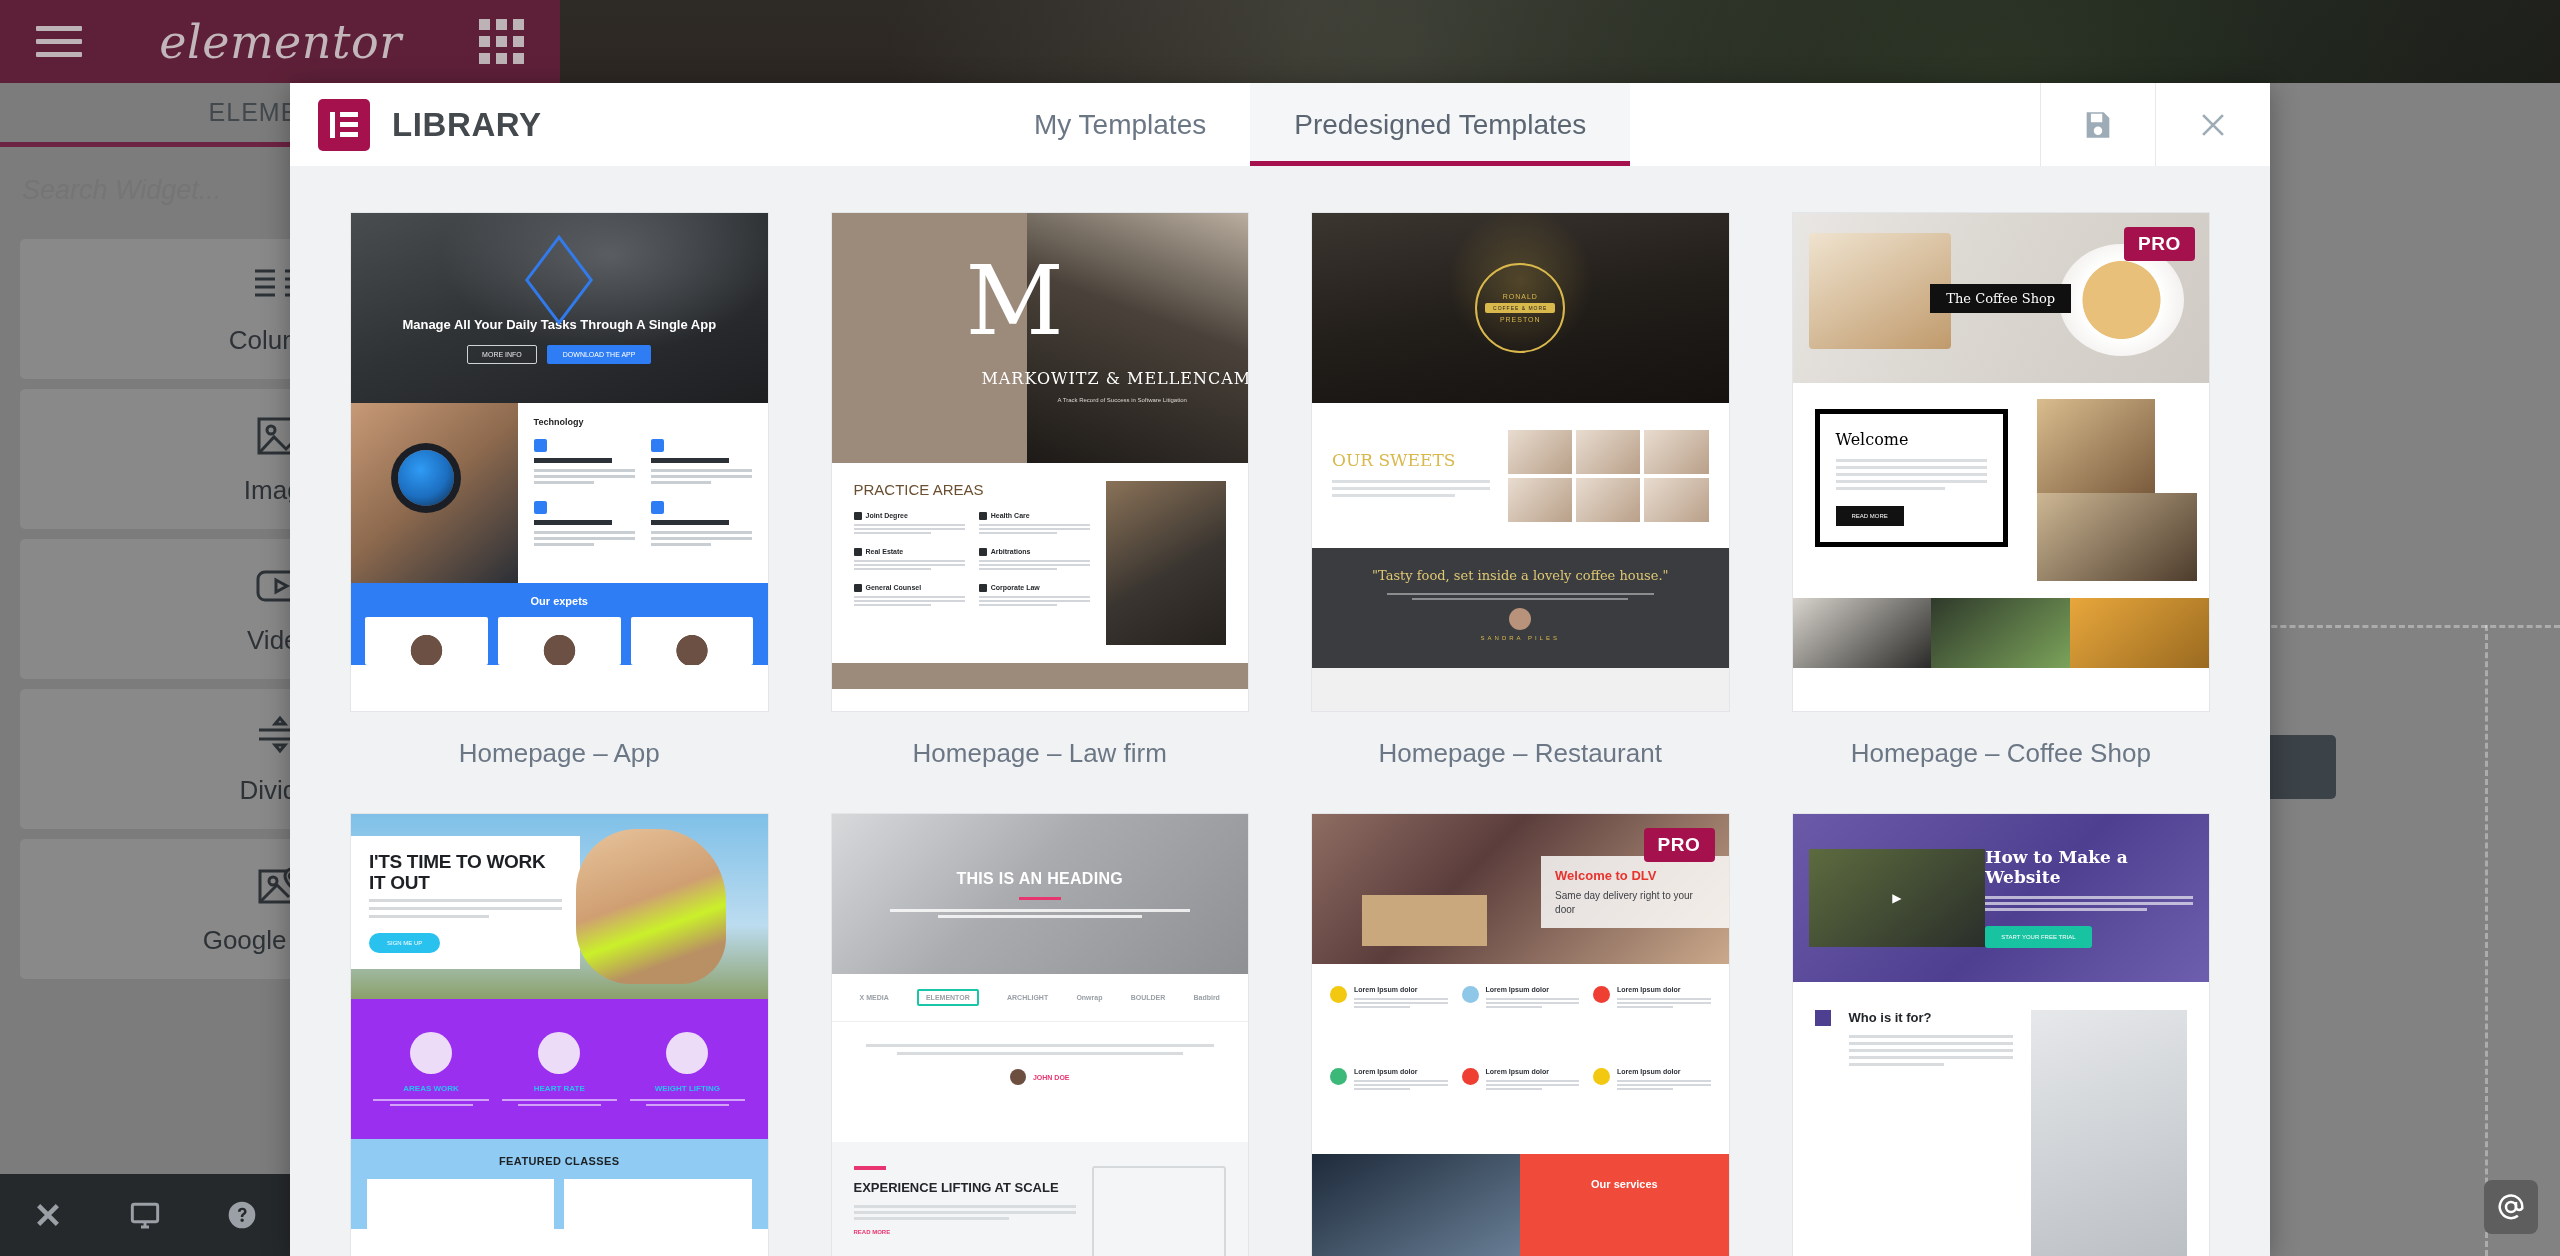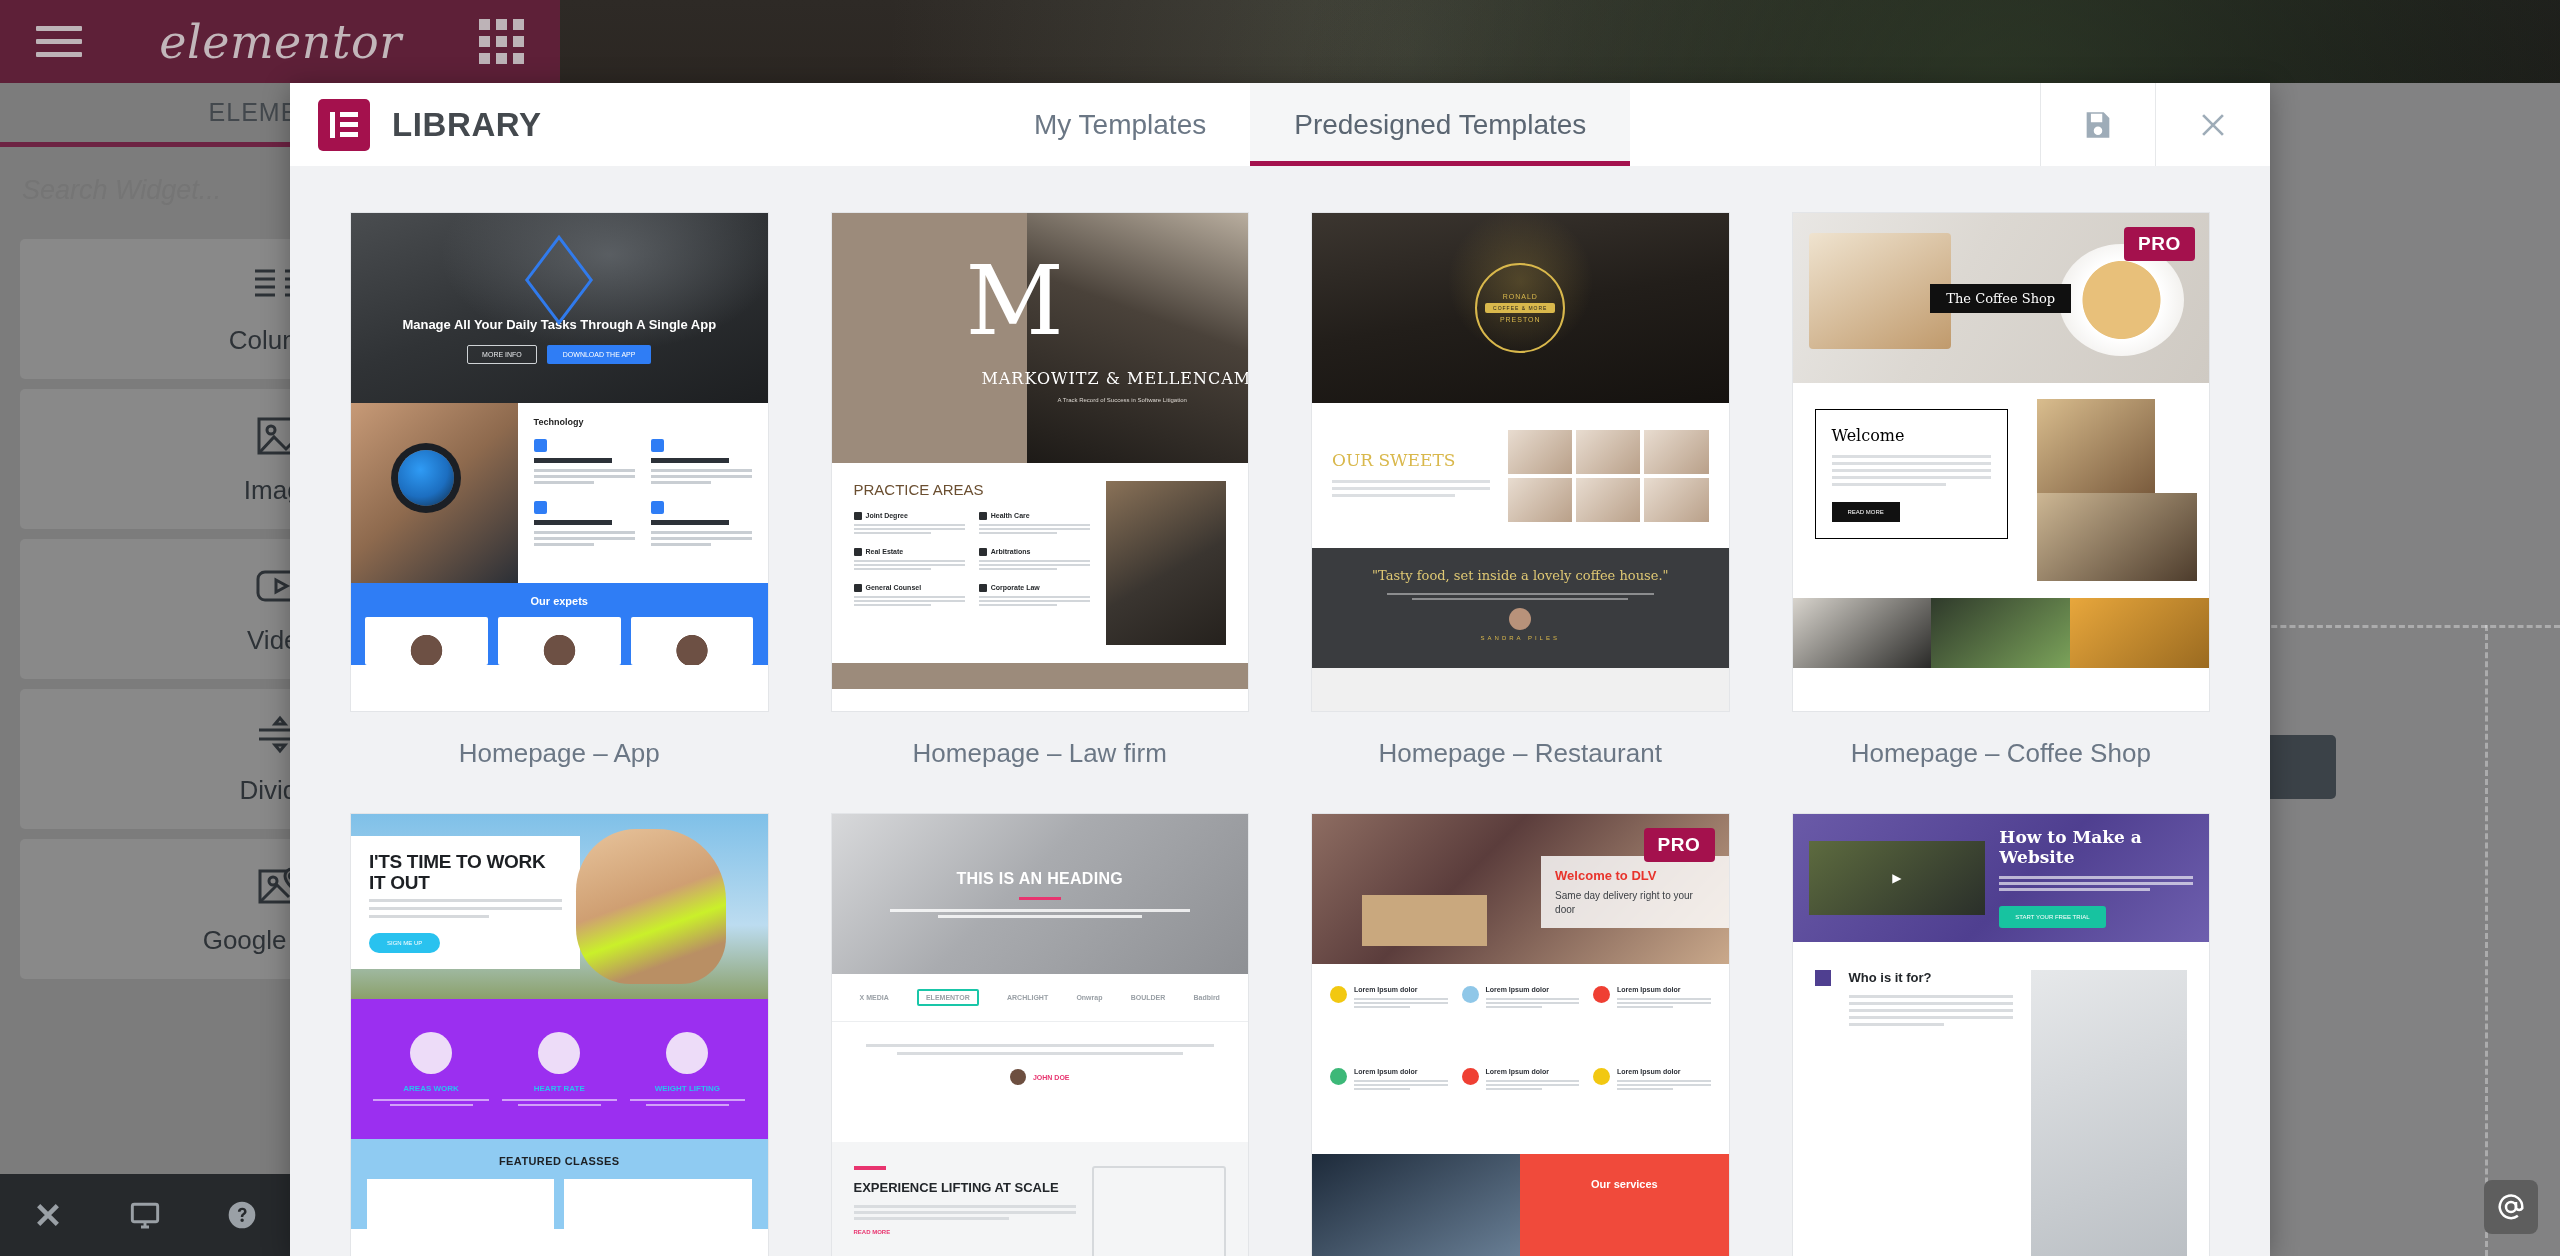--- a/index.html
+++ b/index.html
@@ -257,21 +257,21 @@
     background:linear-gradient(150deg,#efe3cf,#c09a6c); border-radius:4px;
   }
   .cof-hero::after {
     content:""; position:absolute; right:6%; top:18%; width:30%; height:66%;
     background:radial-gradient(circle at 50% 50%, #e8c07a 0 46%, #fff 47%, #e7e4df 100%);
     border-radius:50%;
   }
   .cof-banner { position:relative; z-index:3; background:#101010; color:#fff;
     font-family:"DejaVu Serif", serif; font-size:13px; padding:7px 16px; }
   .cof-mid { background:#fff; height:215px; position:relative; padding:26px 22px; }
-  .cof-welcome { width:52%; border:1px solid #000000; padding:16px; }
+  .cof-welcome { width:52%; border:5px solid #000000; padding:16px; }
   .cof-welcome .cap { font-family:"DejaVu Serif", serif; font-size:16px; margin-bottom:10px; }
   .cof-welcome .l { height:3px; background:#dbdee1; margin-bottom:4px; }
   .cof-welcome .btn { margin-top:12px; background:#111; color:#fff; font-size:6px; padding:7px 16px; display:inline-block; }
   .cof-ph1 { position:absolute; right:54px; top:16px; width:118px; height:118px;
     background:linear-gradient(140deg,#d9bd8e,#6e4f33); }
   .cof-ph2 { position:absolute; right:12px; top:110px; width:160px; height:88px;
     background:linear-gradient(140deg,#cdb794,#4d3c2c); }
   .cof-strip { display:flex; height:70px; }
   .cof-strip div { flex:1; }
 
@@ -329,23 +329,23 @@
     display:grid; grid-template-columns:repeat(3,1fr); gap:18px 14px; }
   .dlv-f { display:flex; gap:7px; }
   .dlv-f .ic { width:17px; height:17px; border-radius:50%; flex:0 0 17px; }
   .dlv-f .t { font-size:7px; font-weight:bold; color:#2c3037; margin-bottom:5px; }
   .dlv-f .l { height:2px; background:#d4d8dc; margin-bottom:2px; }
   .dlv-bottom { flex:1; display:flex; }
   .dlv-bottom .ph { width:50%; background:linear-gradient(150deg,#1d2a3a,#7b93ab); }
   .dlv-bottom .srv { flex:1; background:#f04a3b; color:#fff; text-align:center; padding-top:24px; font-size:11px; font-weight:bold; }
 
   
-  .crs-hero { height:128px; position:relative;
+  .crs-hero { height:168px; position:relative;
     background:linear-gradient(135deg,#6a5aa8 0%,#4f3f90 55%,#6e5fae 100%);
-    display:flex; align-items:center; gap:14px; padding:0 16px; }
+    display:flex; align-items:center; padding:0 16px; }
   .crs-vid { width:46%; height:58%; background:linear-gradient(140deg,#5d6b3f,#2a2f2a); position:relative; }
   .crs-vid::after { content:"▶"; position:absolute; left:50%; top:50%; transform:translate(-50%,-50%); color:#fff; font-size:12px; }
   .crs-txt { flex:1; color:#fff; }
   .crs-txt h4 { font-family:"DejaVu Serif", serif; font-size:17px; line-height:1.15; margin-bottom:9px; }
   .crs-txt .l { height:3px; background:rgba(255,255,255,.62); margin-bottom:3px; }
   .crs-txt .btn { margin-top:12px; background:#17c3a0; color:#fff; font-size:6px; padding:8px 16px; border-radius:3px; display:inline-block; }
   .crs-body { background:#fff; flex:1; padding:28px 22px; display:flex; gap:18px; }
   .crs-body .ic { width:16px; height:16px; background:#4f3f90; flex:0 0 16px; }
   .crs-body h5 { font-size:13px; font-weight:bold; color:#22262a; margin-bottom:10px; }
   .crs-body .l { height:3px; background:#d9dcdf; margin-bottom:4px; }

